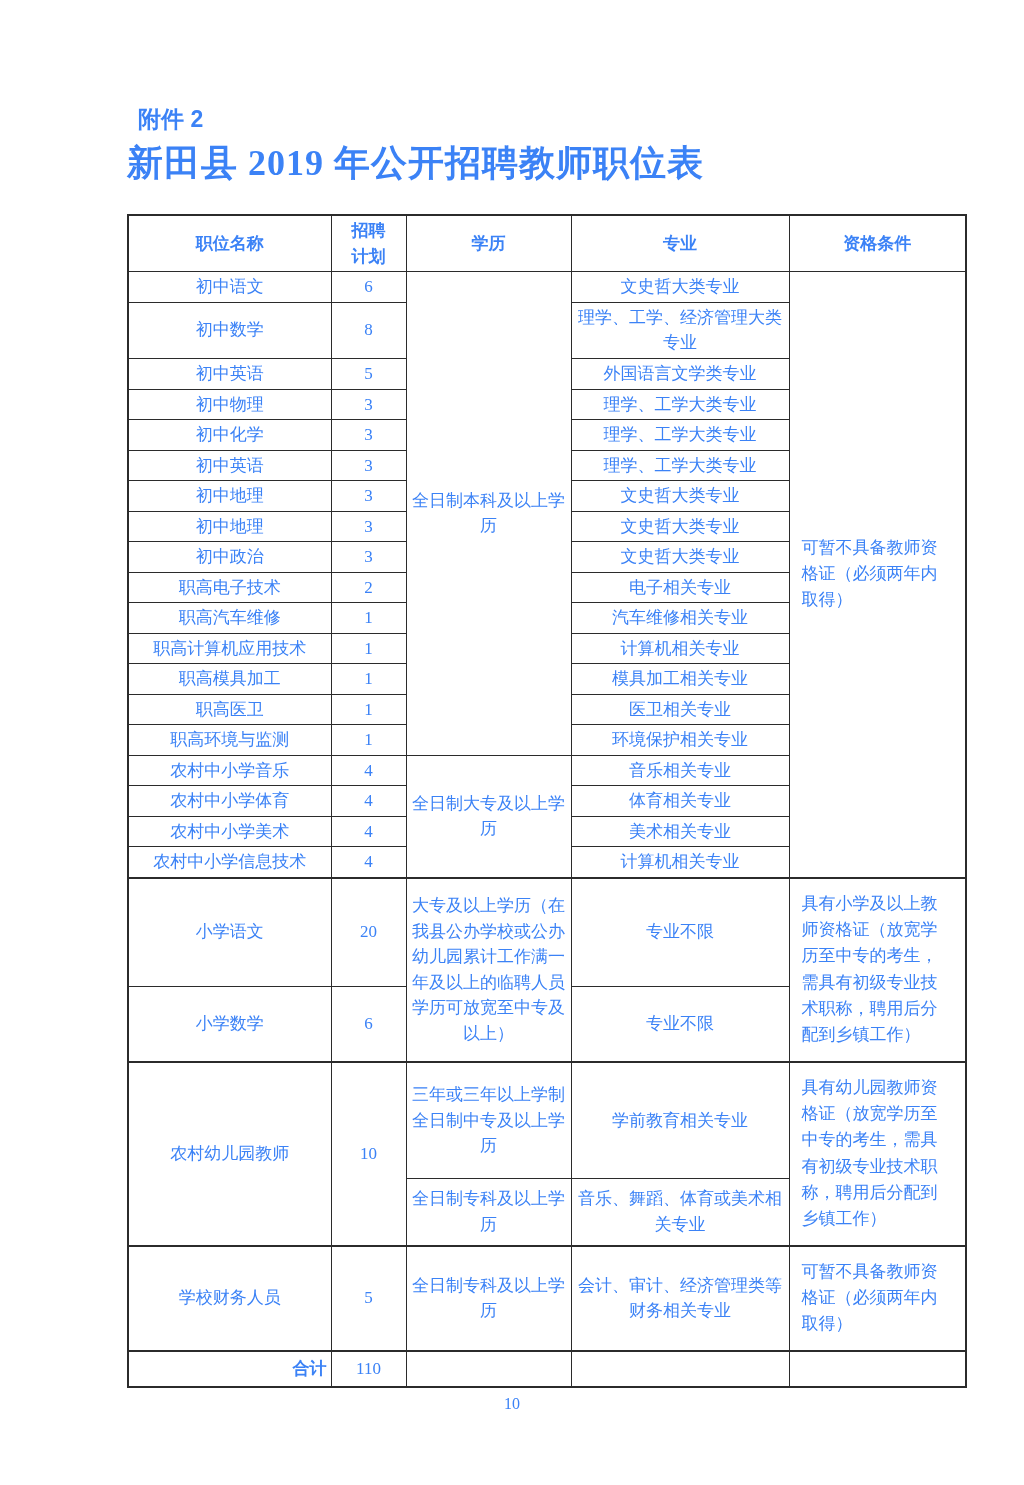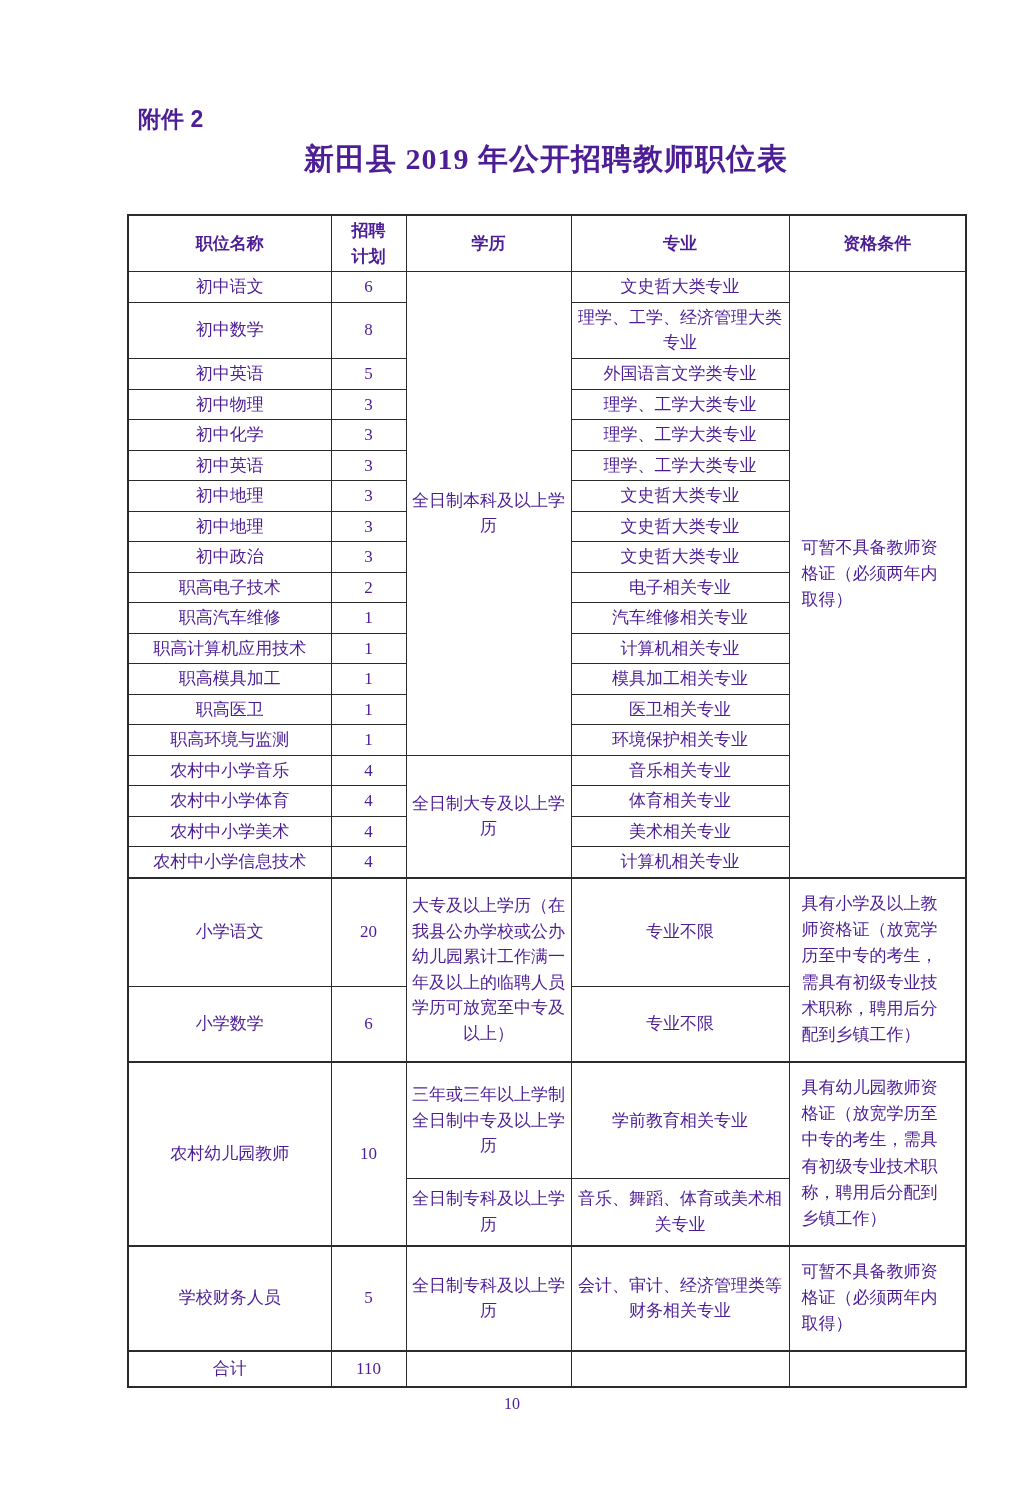--- a/index.html
+++ b/index.html
@@ -1,44 +1,44 @@
 <!DOCTYPE html>
 <html><head>
 <meta charset="utf-8">
 <style>
   html,body { margin:0; padding:0; background:#e8e8e8; }
   .page {
     position:relative; width:1024px; height:1485px; margin:0 auto;
-    background:#ffffff; color:#4c1d95;
+    background:#ffffff; color:#3b82f6;
     font-family:"Liberation Serif","DejaVu Serif",serif;
   }
   .attachment {
     position:absolute; left:138px; top:104px;
     font-size:23px; font-weight:bold;
     font-family:"Liberation Sans","DejaVu Sans",sans-serif;
   }
   .doc-title {
     position:absolute; left:127px; top:139px; width:838px; margin:0;
-    text-align:center; font-size:30px; font-weight:bold; letter-spacing:1px;
+    font-size:36px; font-weight:bold; letter-spacing:1px;
   }
   table.jobs {
     position:absolute; left:127px; top:214px; width:838px;
     border-collapse:collapse; table-layout:fixed;
     border:2px solid #2b2b2b;
   }
   .jobs th, .jobs td {
     border:1px solid #2b2b2b;
     text-align:center; vertical-align:middle;
     font-size:17px; line-height:1.5; padding:2px 4px;
     overflow:hidden;
   }
   .jobs th { font-weight:bold; white-space:pre-line; }
   .jobs td.edu { padding:2px 2px; }
   .jobs td.qual { text-align:left; padding:12px 12px; line-height:1.55; }
-  .jobs td.bold { font-weight:normal; }
+  .jobs td.bold { font-weight:bold;text-align:right; }
   tr.hdr    { height:50px; }
   tr.r27    { height:27px; }
   tr.r31    { height:31px; }
   tr.r52    { height:52px; }
   tr.r106   { height:106px; }
   tr.r73    { height:73px; }
   tr.r99    { height:99px; }
   tr.r52b   { height:52px; }
   tr.r76    { height:76px; }
   tr.r36    { height:36px; }

